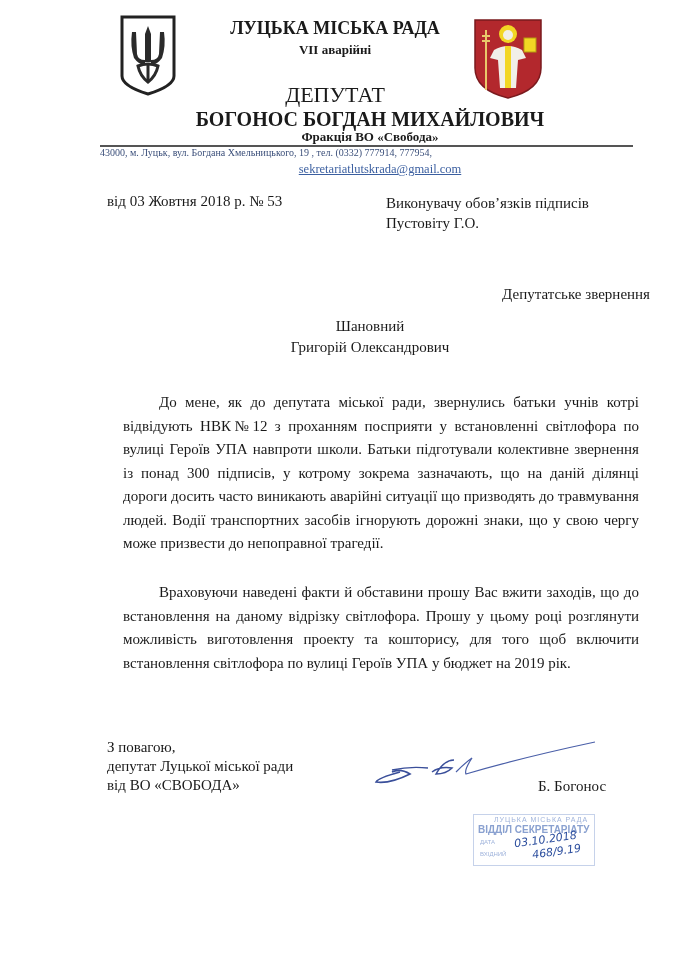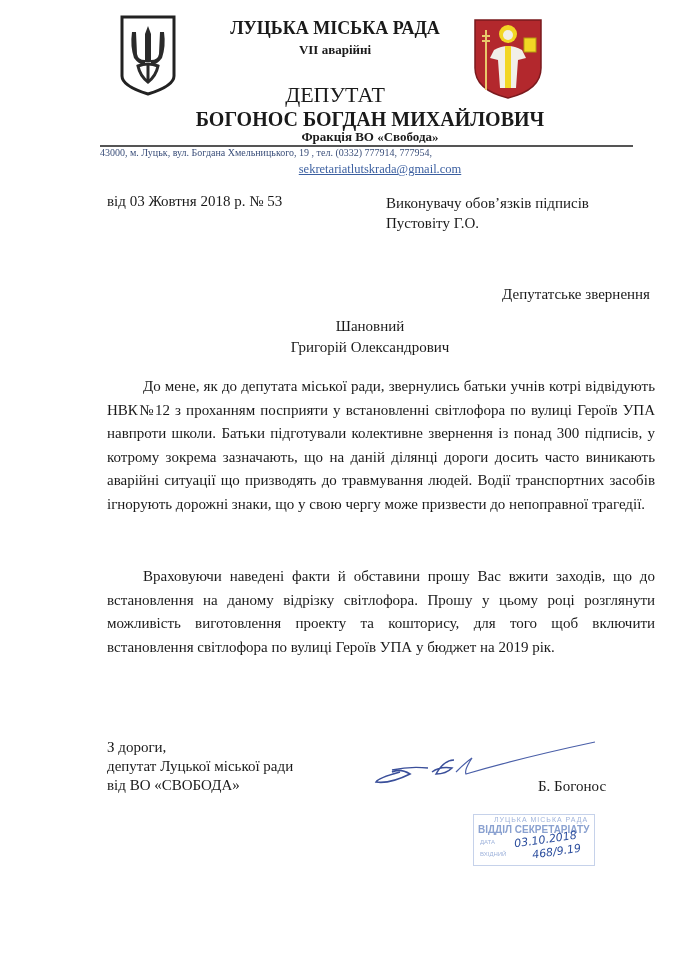--- a/index.html
+++ b/index.html
@@ -16,21 +16,21 @@
   .deputy-name { left: 100px; top: 108px; width: 540px; text-align: center; font-weight: bold; font-size: 20px; }
   .faction { left: 100px; top: 129px; width: 540px; text-align: center; font-weight: bold; font-size: 13px; }
   .hr { left: 100px; top: 145px; width: 533px; height: 2px; background: #555; }
   .address { left: 100px; top: 147px; width: 560px; text-align: left; font-size: 10px; color: #3b4f7a; }
   .email { left: 100px; top: 162px; width: 560px; text-align: center; font-size: 12.5px; color: #3b5fa0; text-decoration: underline; }
   .ref { left: 107px; top: 193px; font-size: 15px; }
   .addressee { left: 386px; top: 193px; width: 260px; font-size: 15px; line-height: 20px; }
   .doc-title { left: 90px; top: 286px; width: 560px; text-align: right; font-size: 15px; }
   .salutation { left: 90px; top: 316px; width: 560px; text-align: center; font-size: 15px; line-height: 21px; }
   .body-text { left: 107px; width: 548px; font-size: 15px; line-height: 23.5px; text-align: justify; }
-  .body-text p { margin: 0; text-indent: 36px; }
+  .body-text p { margin: 16px; text-indent: 36px; }
   .p1 { top: 375px; }
   .p2 { top: 565px; }
   .closing { left: 107px; top: 738px; font-size: 15px; line-height: 19px; }
   .signature { left: 370px; top: 738px; width: 230px; height: 50px; }
   .signer { left: 538px; top: 778px; font-size: 15px; }
   .stamp { left: 473px; top: 814px; width: 120px; height: 50px; border: 1px solid #c6d2ea; color: #9fb3db; font-family: "Liberation Sans", sans-serif; font-size: 8px; }
   .stamp .org { position: absolute; left: 20px; top: 1px; font-size: 7px; letter-spacing: 1px; }
   .stamp .dept { position: absolute; left: 4px; top: 9px; font-size: 10px; font-weight: bold; color: #8aa1d0; }
   .stamp .date-lbl { position: absolute; left: 6px; top: 24px; font-size: 6px; }
   .stamp .num-lbl { position: absolute; left: 6px; top: 36px; font-size: 6px; }
@@ -82,21 +82,21 @@
 </div>
 
 <div class="abs body-text p1">
   <p>До мене, як до депутата міської ради, звернулись батьки учнів котрі відвідують НВК№12 з проханням посприяти у встановленні світлофора по вулиці Героїв УПА навпроти  школи. Батьки підготували колективне звернення із понад 300 підписів, у котрому зокрема зазначають, що на даній ділянці дороги досить часто виникають аварійні ситуації що призводять до травмування людей. Водії транспортних засобів ігнорують дорожні знаки, що у свою чергу може призвести до непоправної трагедії.</p>
 </div>
 <div class="abs body-text p2">
   <p>Враховуючи наведені факти й обставини прошу Вас вжити заходів, що до встановлення на даному відрізку світлофора. Прошу у цьому році розглянути можливість виготовлення проекту та кошторису, для того щоб включити встановлення світлофора по вулиці Героїв УПА у бюджет на 2019 рік.</p>
 </div>
 
 <div class="abs closing">
-  <div>З дороги,</div>
+  <div>З повагою,</div>
   <div>депутат Луцької міської ради</div>
   <div>від ВО «СВОБОДА»</div>
 </div>
 
 <svg class="abs signature" viewBox="0 0 230 50">
   <path d="M30 34 Q8 40 6 44 Q20 46 40 36 Q30 30 22 34" fill="none" stroke="#3a4f9a" stroke-width="1.6"></path>
   <path d="M22 32 Q40 28 58 30" fill="none" stroke="#3a4f9a" stroke-width="1.4"></path>
   <path d="M62 34 Q70 28 82 30 Q76 36 66 36 Q74 22 84 22" fill="none" stroke="#3a4f9a" stroke-width="1.5"></path>
   <path d="M86 34 Q96 24 102 20 Q94 32 96 36 Q150 20 225 4" fill="none" stroke="#4a5fa8" stroke-width="1.2"></path>
 </svg>

